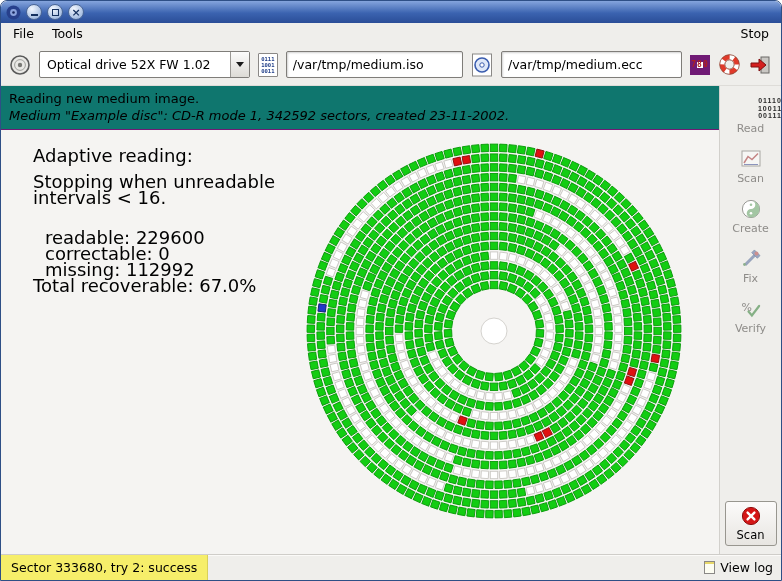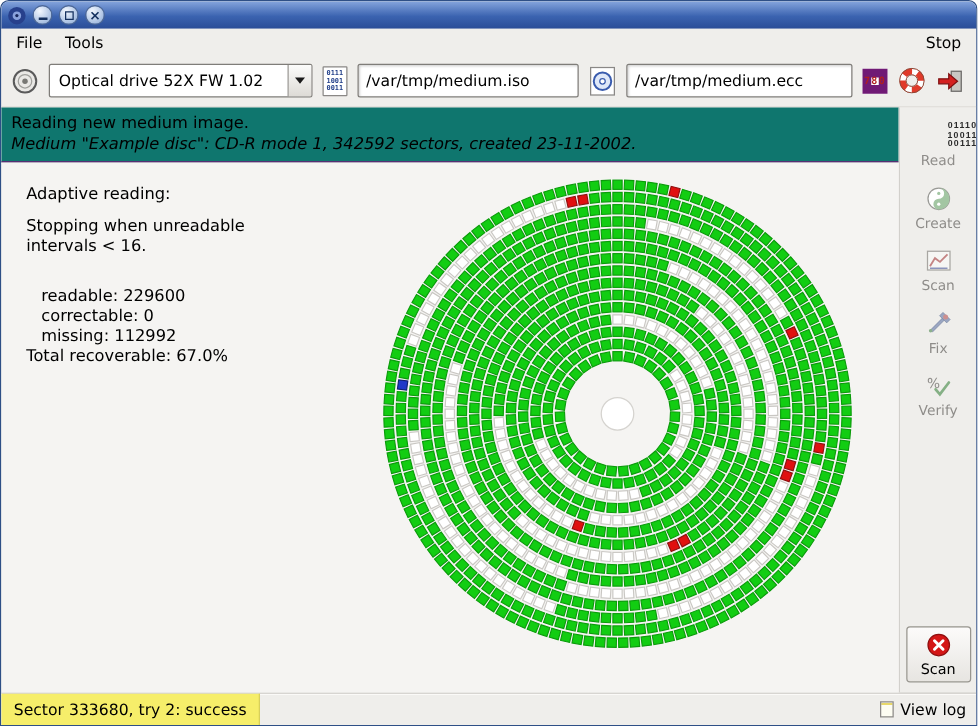--- a/index.html
+++ b/index.html
@@ -59,21 +59,21 @@
   
   .main-row { flex:1; display:flex; min-height:0; }
   .content-col { flex:1; display:flex; flex-direction:column; min-width:0; }
 
   .message-panel { flex:0 0 44px; padding:5px 8px; background:#0f766e;
     border-bottom:1px solid #701a75; box-shadow:0 1px 0 #fbfaf8; }
   .msg-line1 { font-size:13px; }
   .msg-line2 { font-size:13px; font-style:italic; margin-top:2px; }
 
   .canvas-area { flex:1; position:relative; background:#f5f4f2; overflow:hidden; }
-  .reading-text { position:absolute; left:20px; top:18px; font-size:13px; line-height:16px; }
+  .reading-text { position:absolute; left:32px; top:18px; font-size:18px; line-height:16px; }
   .rt-heading { margin-bottom:10px; }
   .rt-gap { height:24px; }
   .rt-stat { padding-left:12px; }
   #spiral-svg { position:absolute; left:298px; top:6px; }
 
   
   .sidebar { flex:0 0 62px; background:#efeeeb; border-left:1px solid #d2d0cc;
     display:flex; flex-direction:column; align-items:center; padding:4px 0 8px; }
   .side-btn { width:55px; padding:4px 0 3px; margin:2px 0; display:flex; flex-direction:column;
     align-items:center; gap:2px; border:1px solid transparent; border-radius:3px; cursor:default; }
@@ -1392,35 +1392,35 @@
         <div class="binary-icon">
           <div>01110</div>
           <div>10011</div>
           <div>00111</div>
         </div>
         <div class="side-label">Read</div>
       </div>
 
       <div class="side-btn">
         <svg width="22" height="22" viewBox="0 0 22 22">
+          <rect x="2" y="3" width="18" height="15" fill="#f6f6f4" stroke="#a8a6a2"></rect>
+          <polyline points="4,15 8,8.5 12,11.5 18,5.5" fill="none" stroke="#c48484" stroke-width="1.5"></polyline>
+          <line x1="4" y1="16.5" x2="18" y2="16.5" stroke="#8c94bc" stroke-width="1.2"></line>
+        </svg>
+        <div class="side-label">Scan</div>
+      </div>
+
+      <div class="side-btn">
+        <svg width="22" height="22" viewBox="0 0 22 22">
           <circle cx="11" cy="11" r="8.6" fill="#ffffff" stroke="#9a9a96"></circle>
           <path d="M11 2.4 a8.6 8.6 0 0 1 0 17.2 a4.3 4.3 0 0 1 0 -8.6 a4.3 4.3 0 0 0 0 -8.6 z" fill="#a3c6a3"></path>
           <circle cx="11" cy="6.7" r="1.3" fill="#a3c6a3"></circle>
           <circle cx="11" cy="15.3" r="1.3" fill="#ffffff"></circle>
         </svg>
         <div class="side-label">Create</div>
-      </div>
-
-      <div class="side-btn">
-        <svg width="22" height="22" viewBox="0 0 22 22">
-          <rect x="2" y="3" width="18" height="15" fill="#f6f6f4" stroke="#a8a6a2"></rect>
-          <polyline points="4,15 8,8.5 12,11.5 18,5.5" fill="none" stroke="#c48484" stroke-width="1.5"></polyline>
-          <line x1="4" y1="16.5" x2="18" y2="16.5" stroke="#8c94bc" stroke-width="1.2"></line>
-        </svg>
-        <div class="side-label">Scan</div>
       </div>
 
       <div class="side-btn">
         <svg width="22" height="22" viewBox="0 0 22 22">
           <g transform="rotate(45 11 11)">
             <rect x="9.9" y="4" width="2.2" height="15" fill="#9aa6c2" stroke="#7c88a4" stroke-width="0.6"></rect>
             <rect x="7" y="2.2" width="8" height="3.8" fill="#9aa6c2" stroke="#7c88a4" stroke-width="0.6"></rect>
           </g>
           <circle cx="16.5" cy="5.5" r="2" fill="#cc8f8f"></circle>
           <circle cx="4.5" cy="16.5" r="1.4" fill="#8cb08c"></circle>

